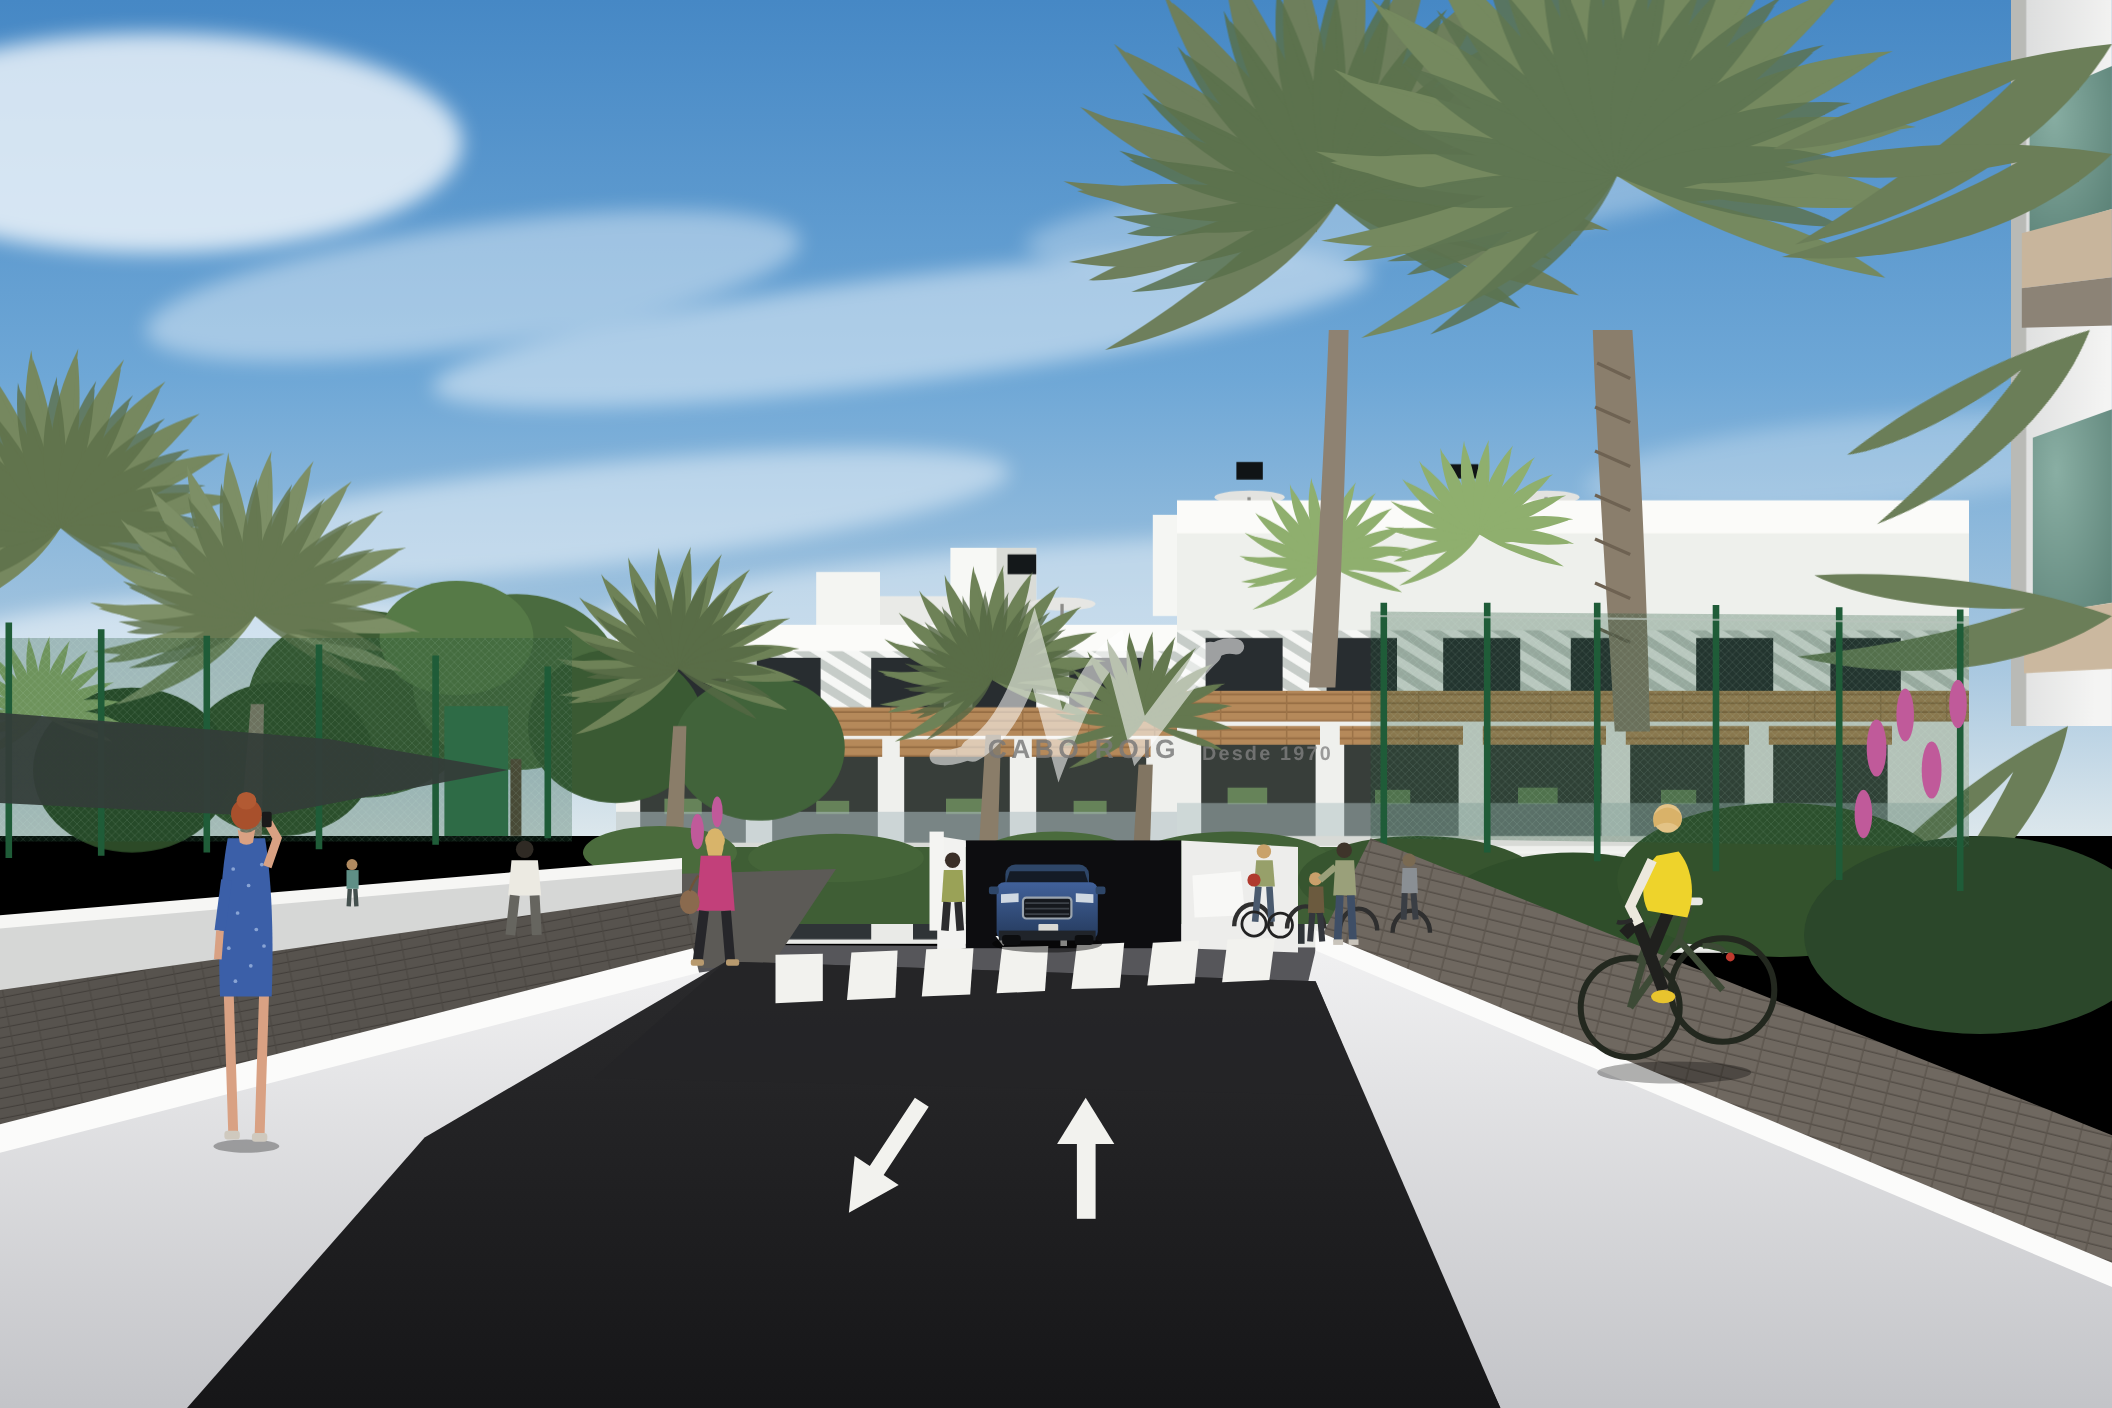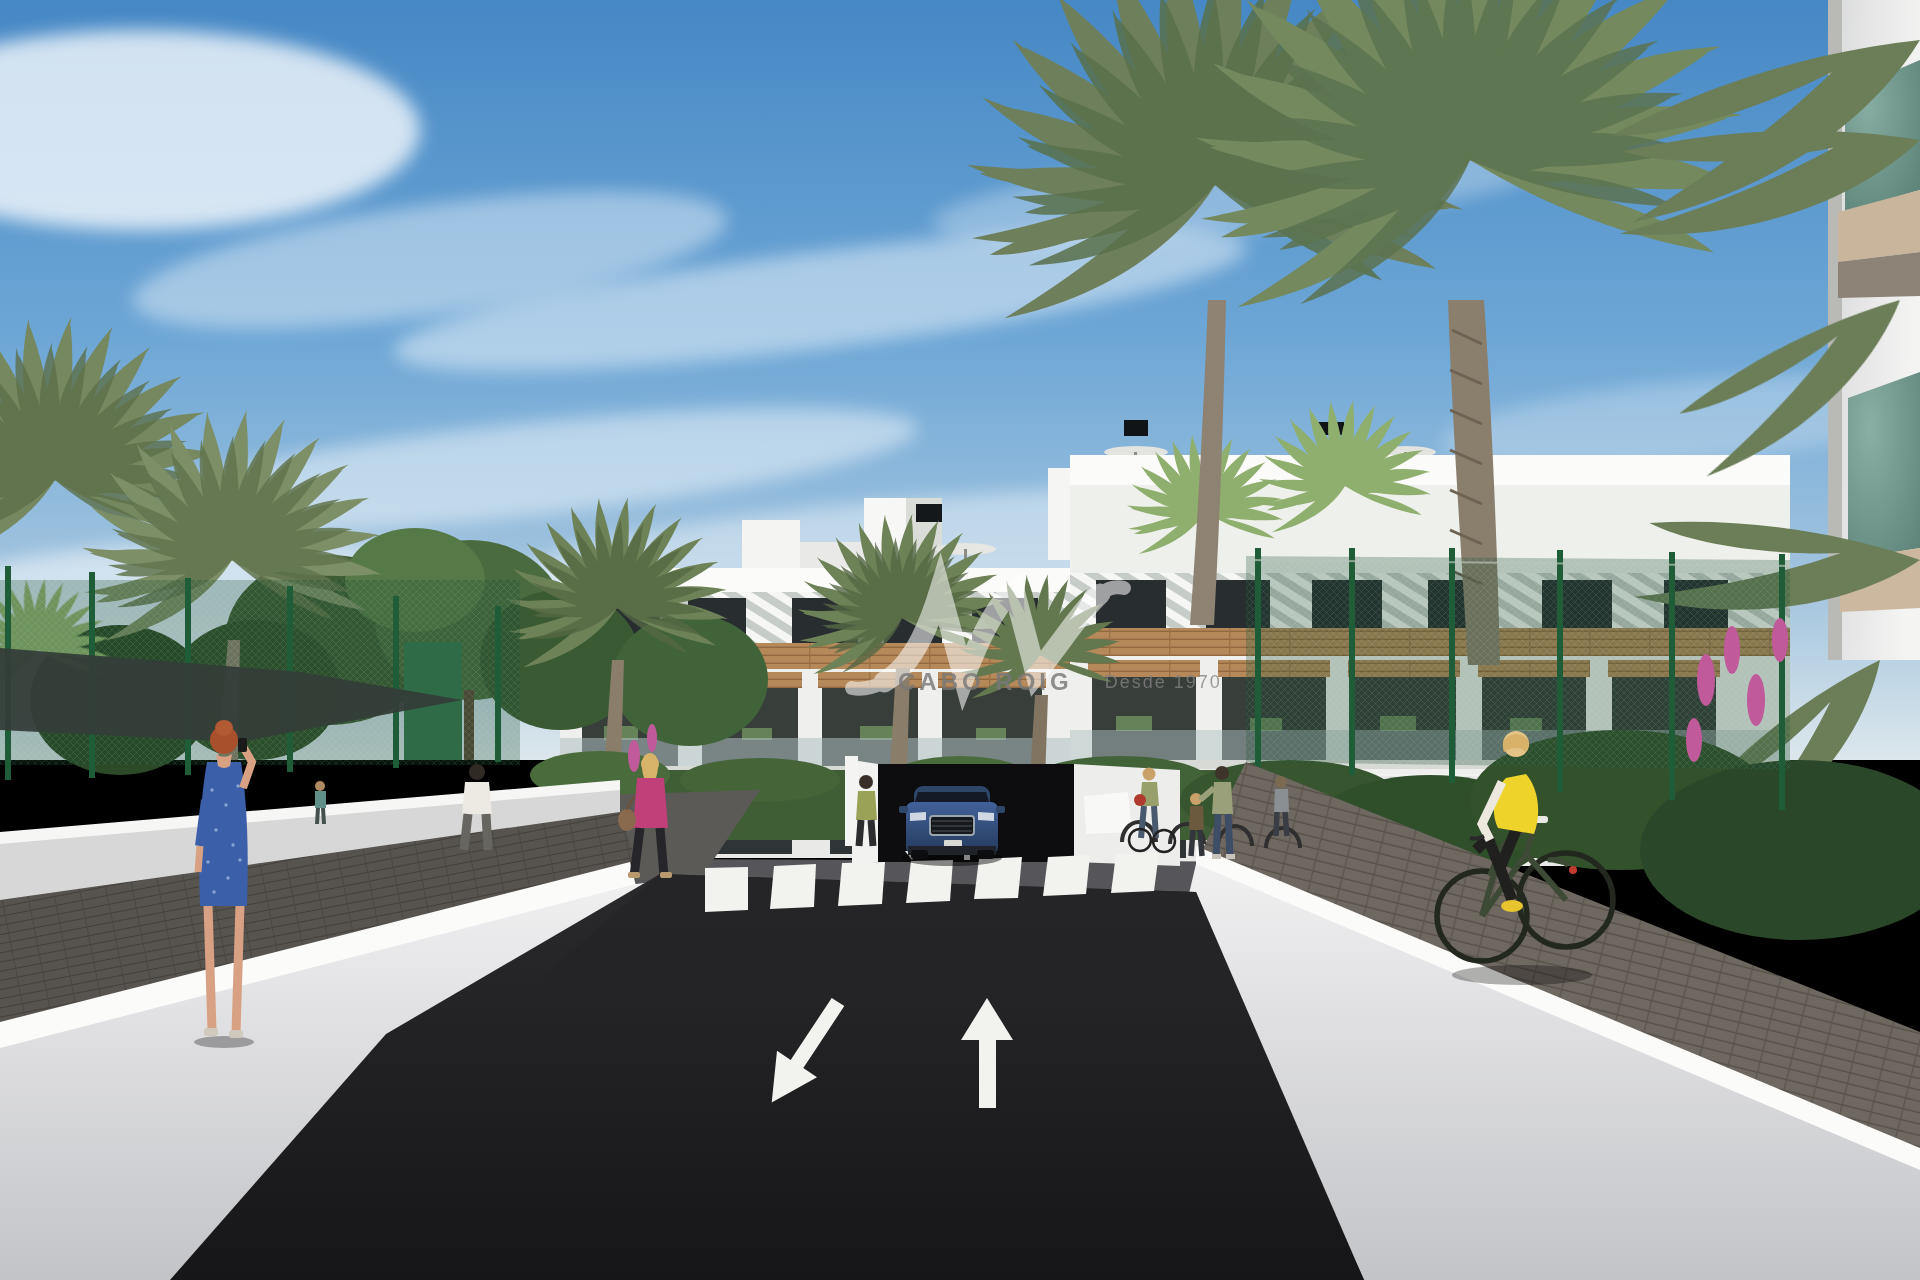--- a/index.html
+++ b/index.html
@@ -1,22 +1,22 @@
 <!DOCTYPE html>
 <html><head>
 <meta charset="utf-8">
 <style>
   html,body{margin:0;padding:0;background:#000;}
   .stage{position:relative;width:1920px;height:1280px;overflow:hidden;
          font-family:"Liberation Sans", sans-serif;}
   .stage svg{position:absolute;left:0;top:0;}
-  .watermark{position:absolute;left:898px;top:668px;display:flex;align-items:center;gap:32px;
+  .watermark{position:absolute;left:898px;top:668px;display:flex;align-items:flex-end;gap:20px;
              pointer-events:none;}
   .wm-brand{font-size:24px;font-weight:bold;letter-spacing:4px;color:rgba(120,120,120,0.82);}
-  .wm-tagline{font-size:18px;font-weight:normal;letter-spacing:2px;color:rgba(130,130,130,0.78);}
+  .wm-tagline{font-size:18px;font-weight:bold;letter-spacing:2px;color:rgba(130,130,130,0.78);}
 </style>
 </head>
 <body>
 
 <div class="stage">
 <svg width="1920" height="1280" viewBox="0 0 1920 1280" xmlns="http://www.w3.org/2000/svg">
 <defs>
   <linearGradient id="skyG" x1="0" y1="0" x2="0" y2="1">
     <stop offset="0" stop-color="#4688c5"></stop>
     <stop offset="0.45" stop-color="#6ea7d6"></stop>

